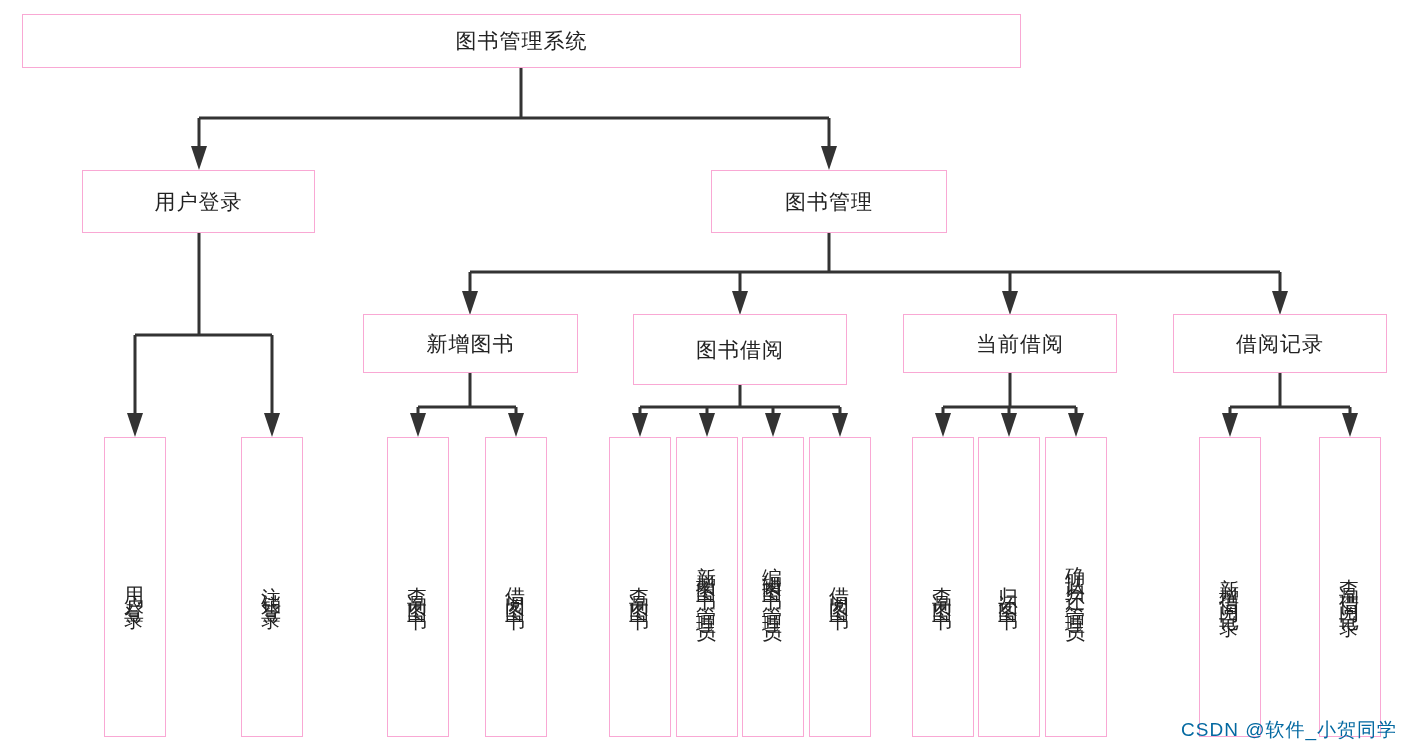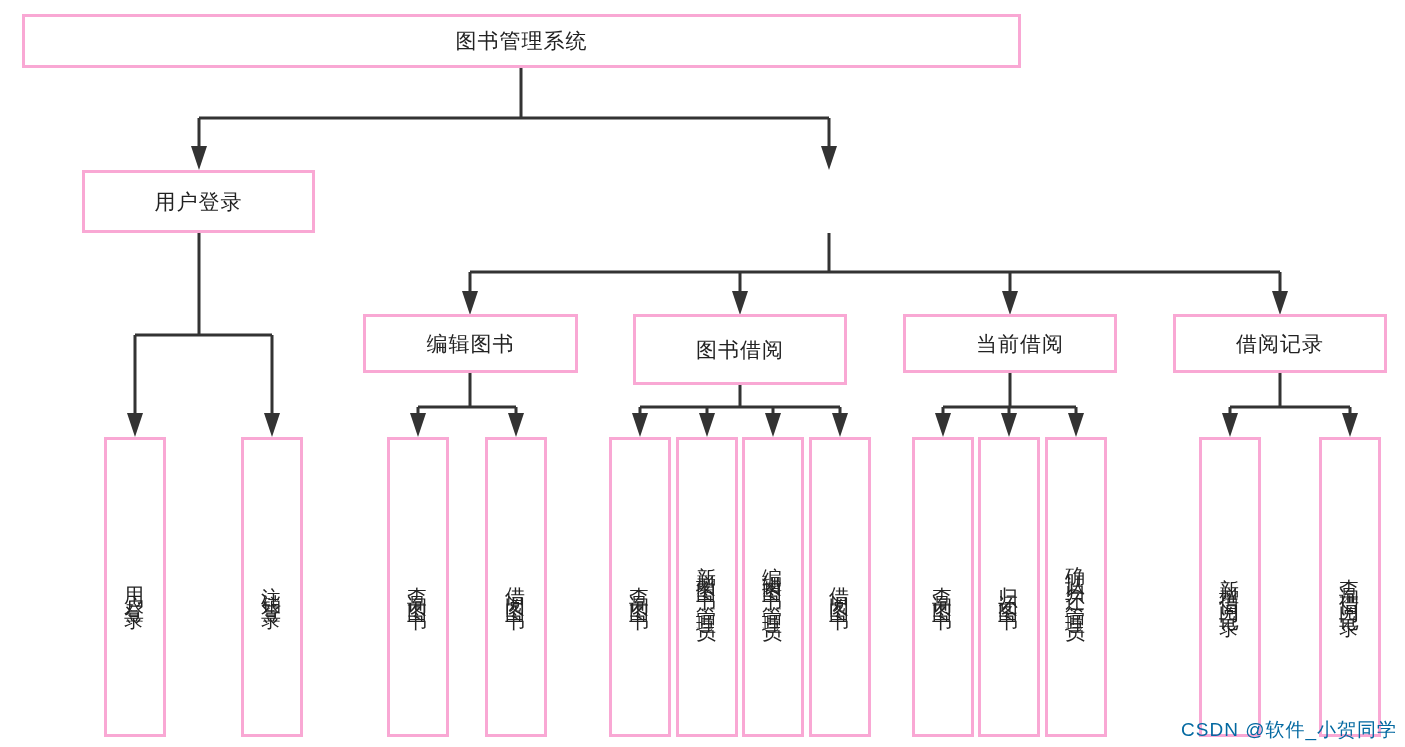--- a/index.html
+++ b/index.html
@@ -17,21 +17,21 @@
   }
   .connectors {
     position: absolute;
     left: 0;
     top: 0;
     z-index: 0;
   }
   .node {
     position: absolute;
     box-sizing: border-box;
-    border: 3px solid #f9a8d4;
+    border: 1px solid #f9a8d4;
     background: #ffffff;
     display: flex;
     align-items: center;
     justify-content: center;
     z-index: 1;
     color: #222222;
   }
   .node.h {
     font-size: 21px;
     letter-spacing: 1px;
@@ -123,23 +123,26 @@
     </g>
   </svg>
 
   <div class="node h root-node">
     <span>图书管理系统</span>
   </div>
 
   <div class="node h n-user-login">
     <span>用户登录</span>
   </div>
+  <div class="node h n-book-mgmt">
+    <span>图书管理</span>
+  </div>
 
   <div class="node h g-new-book">
-    <span>编辑图书</span>
+    <span>新增图书</span>
   </div>
   <div class="node h g-book-borrow">
     <span>图书借阅</span>
   </div>
   <div class="node h g-current">
     <span>当前借阅</span>
   </div>
   <div class="node h g-records">
     <span>借阅记录</span>
   </div>

